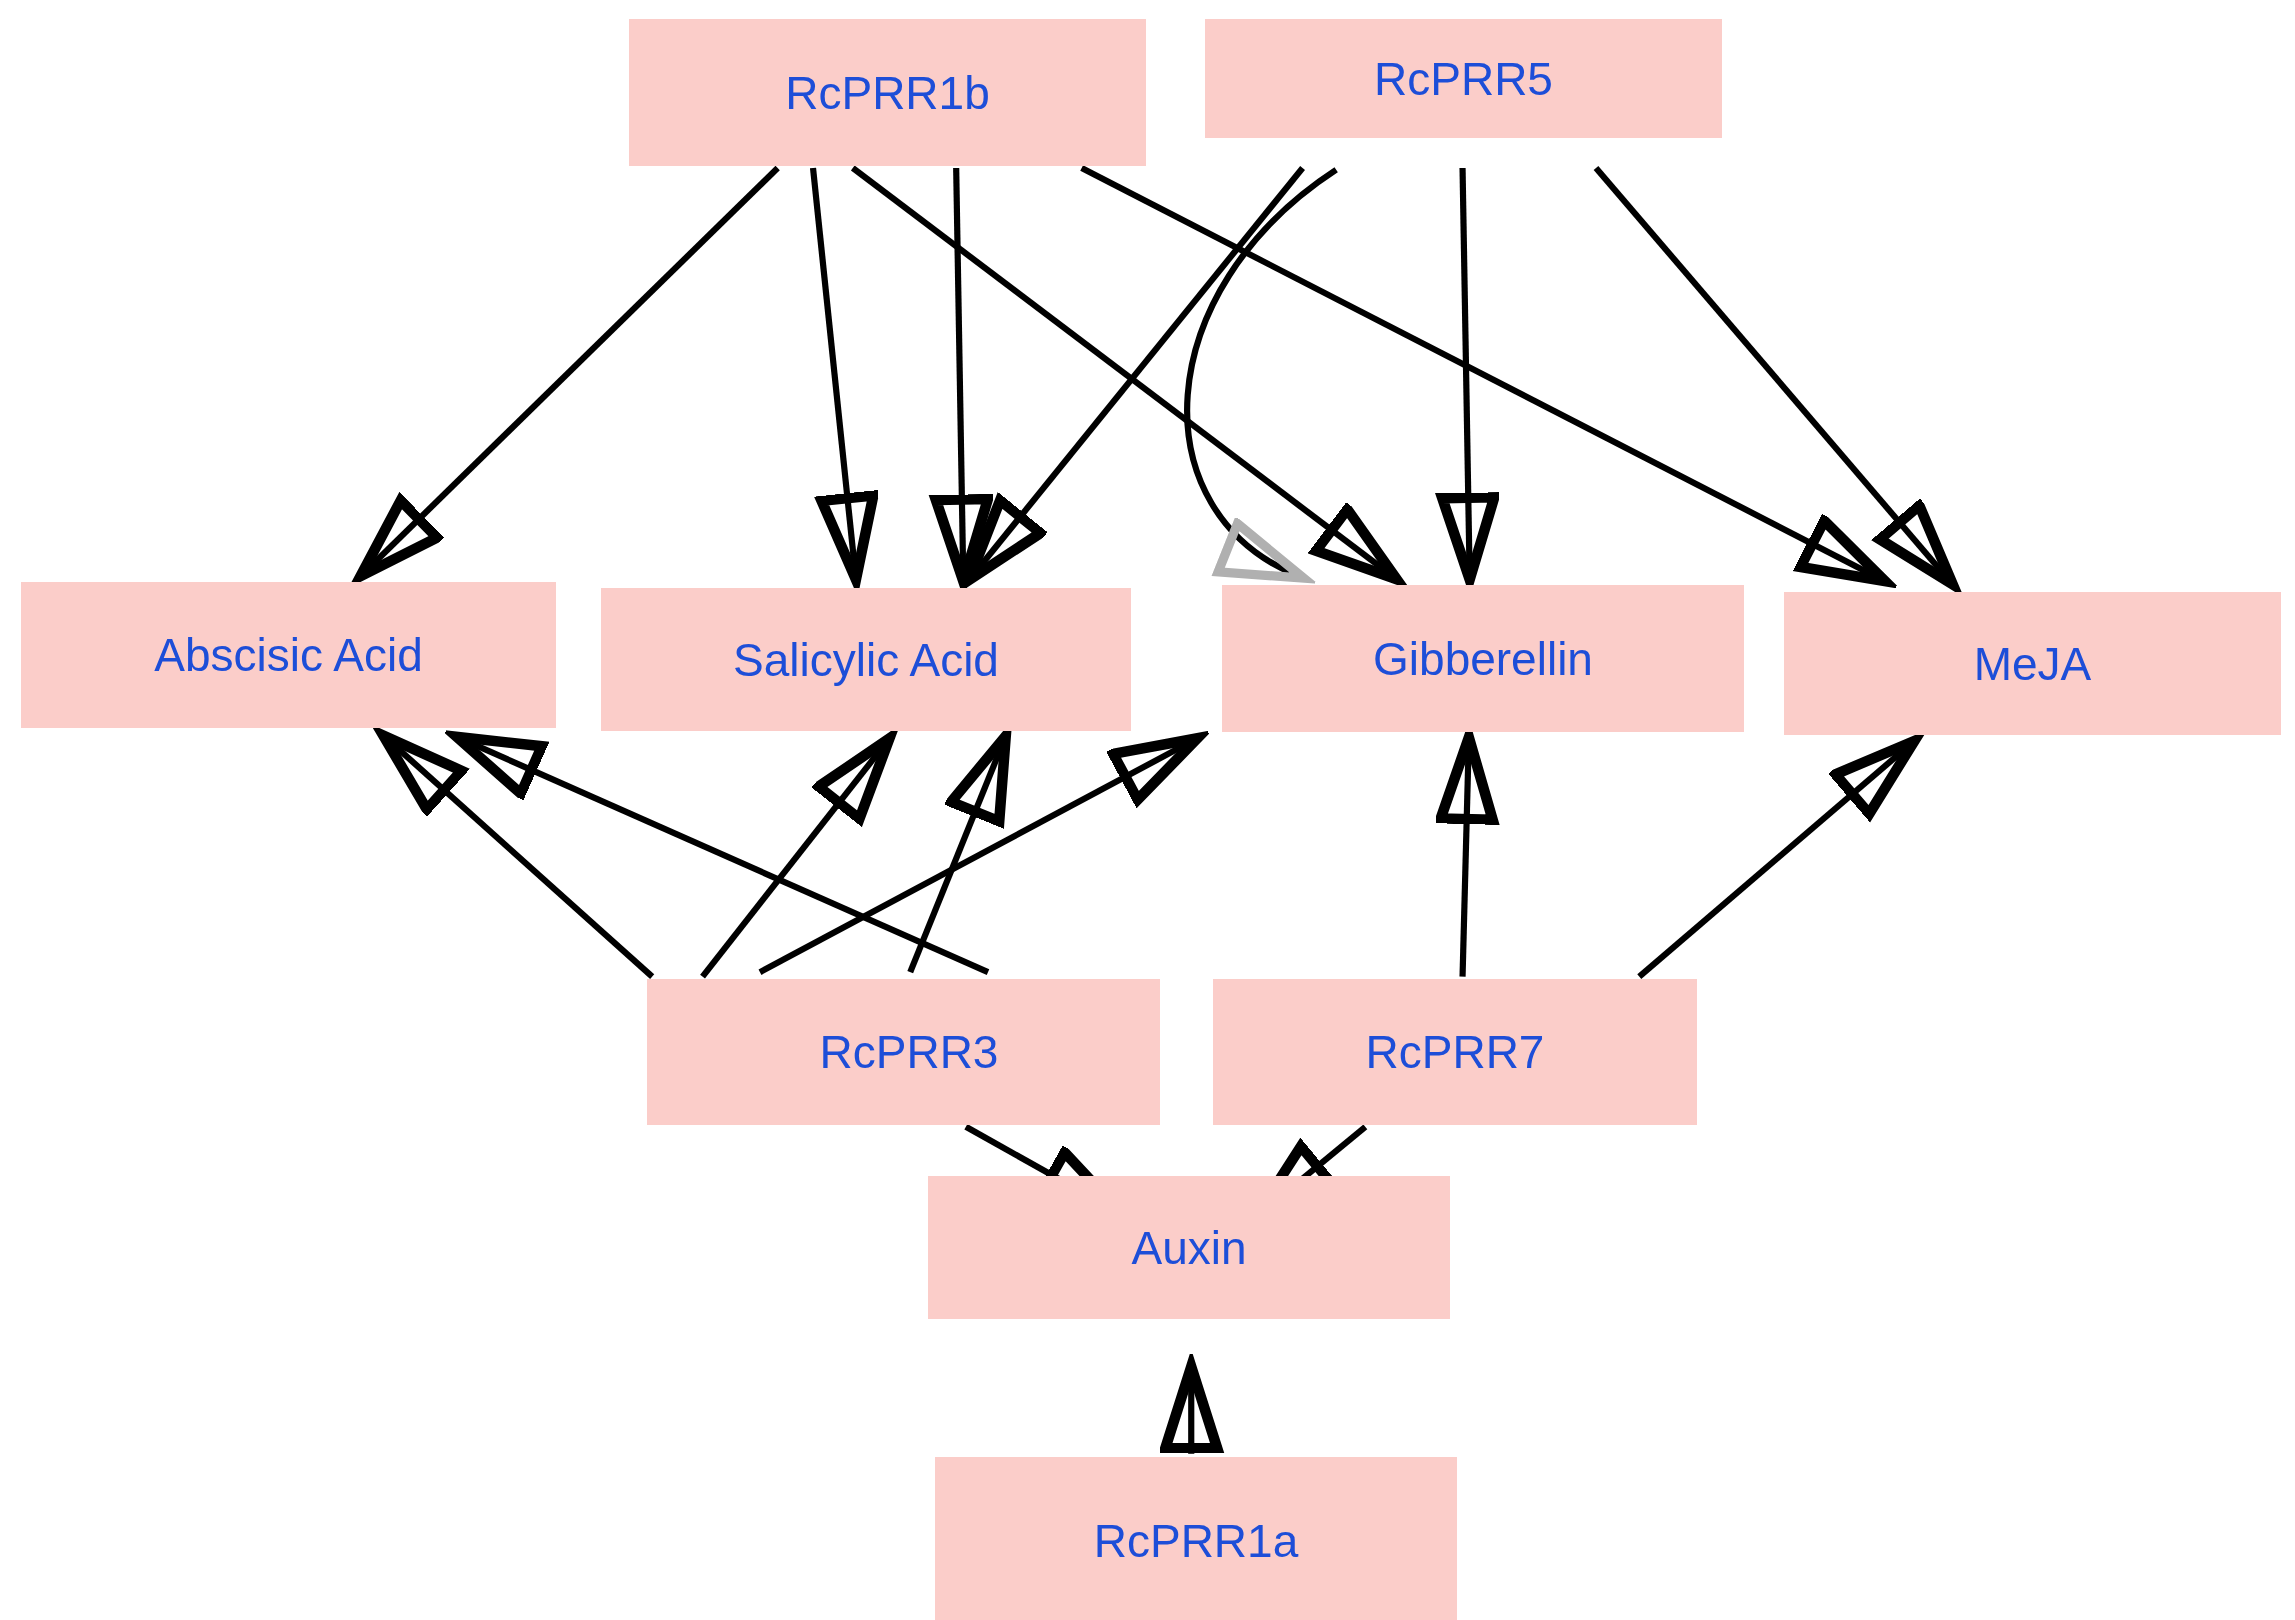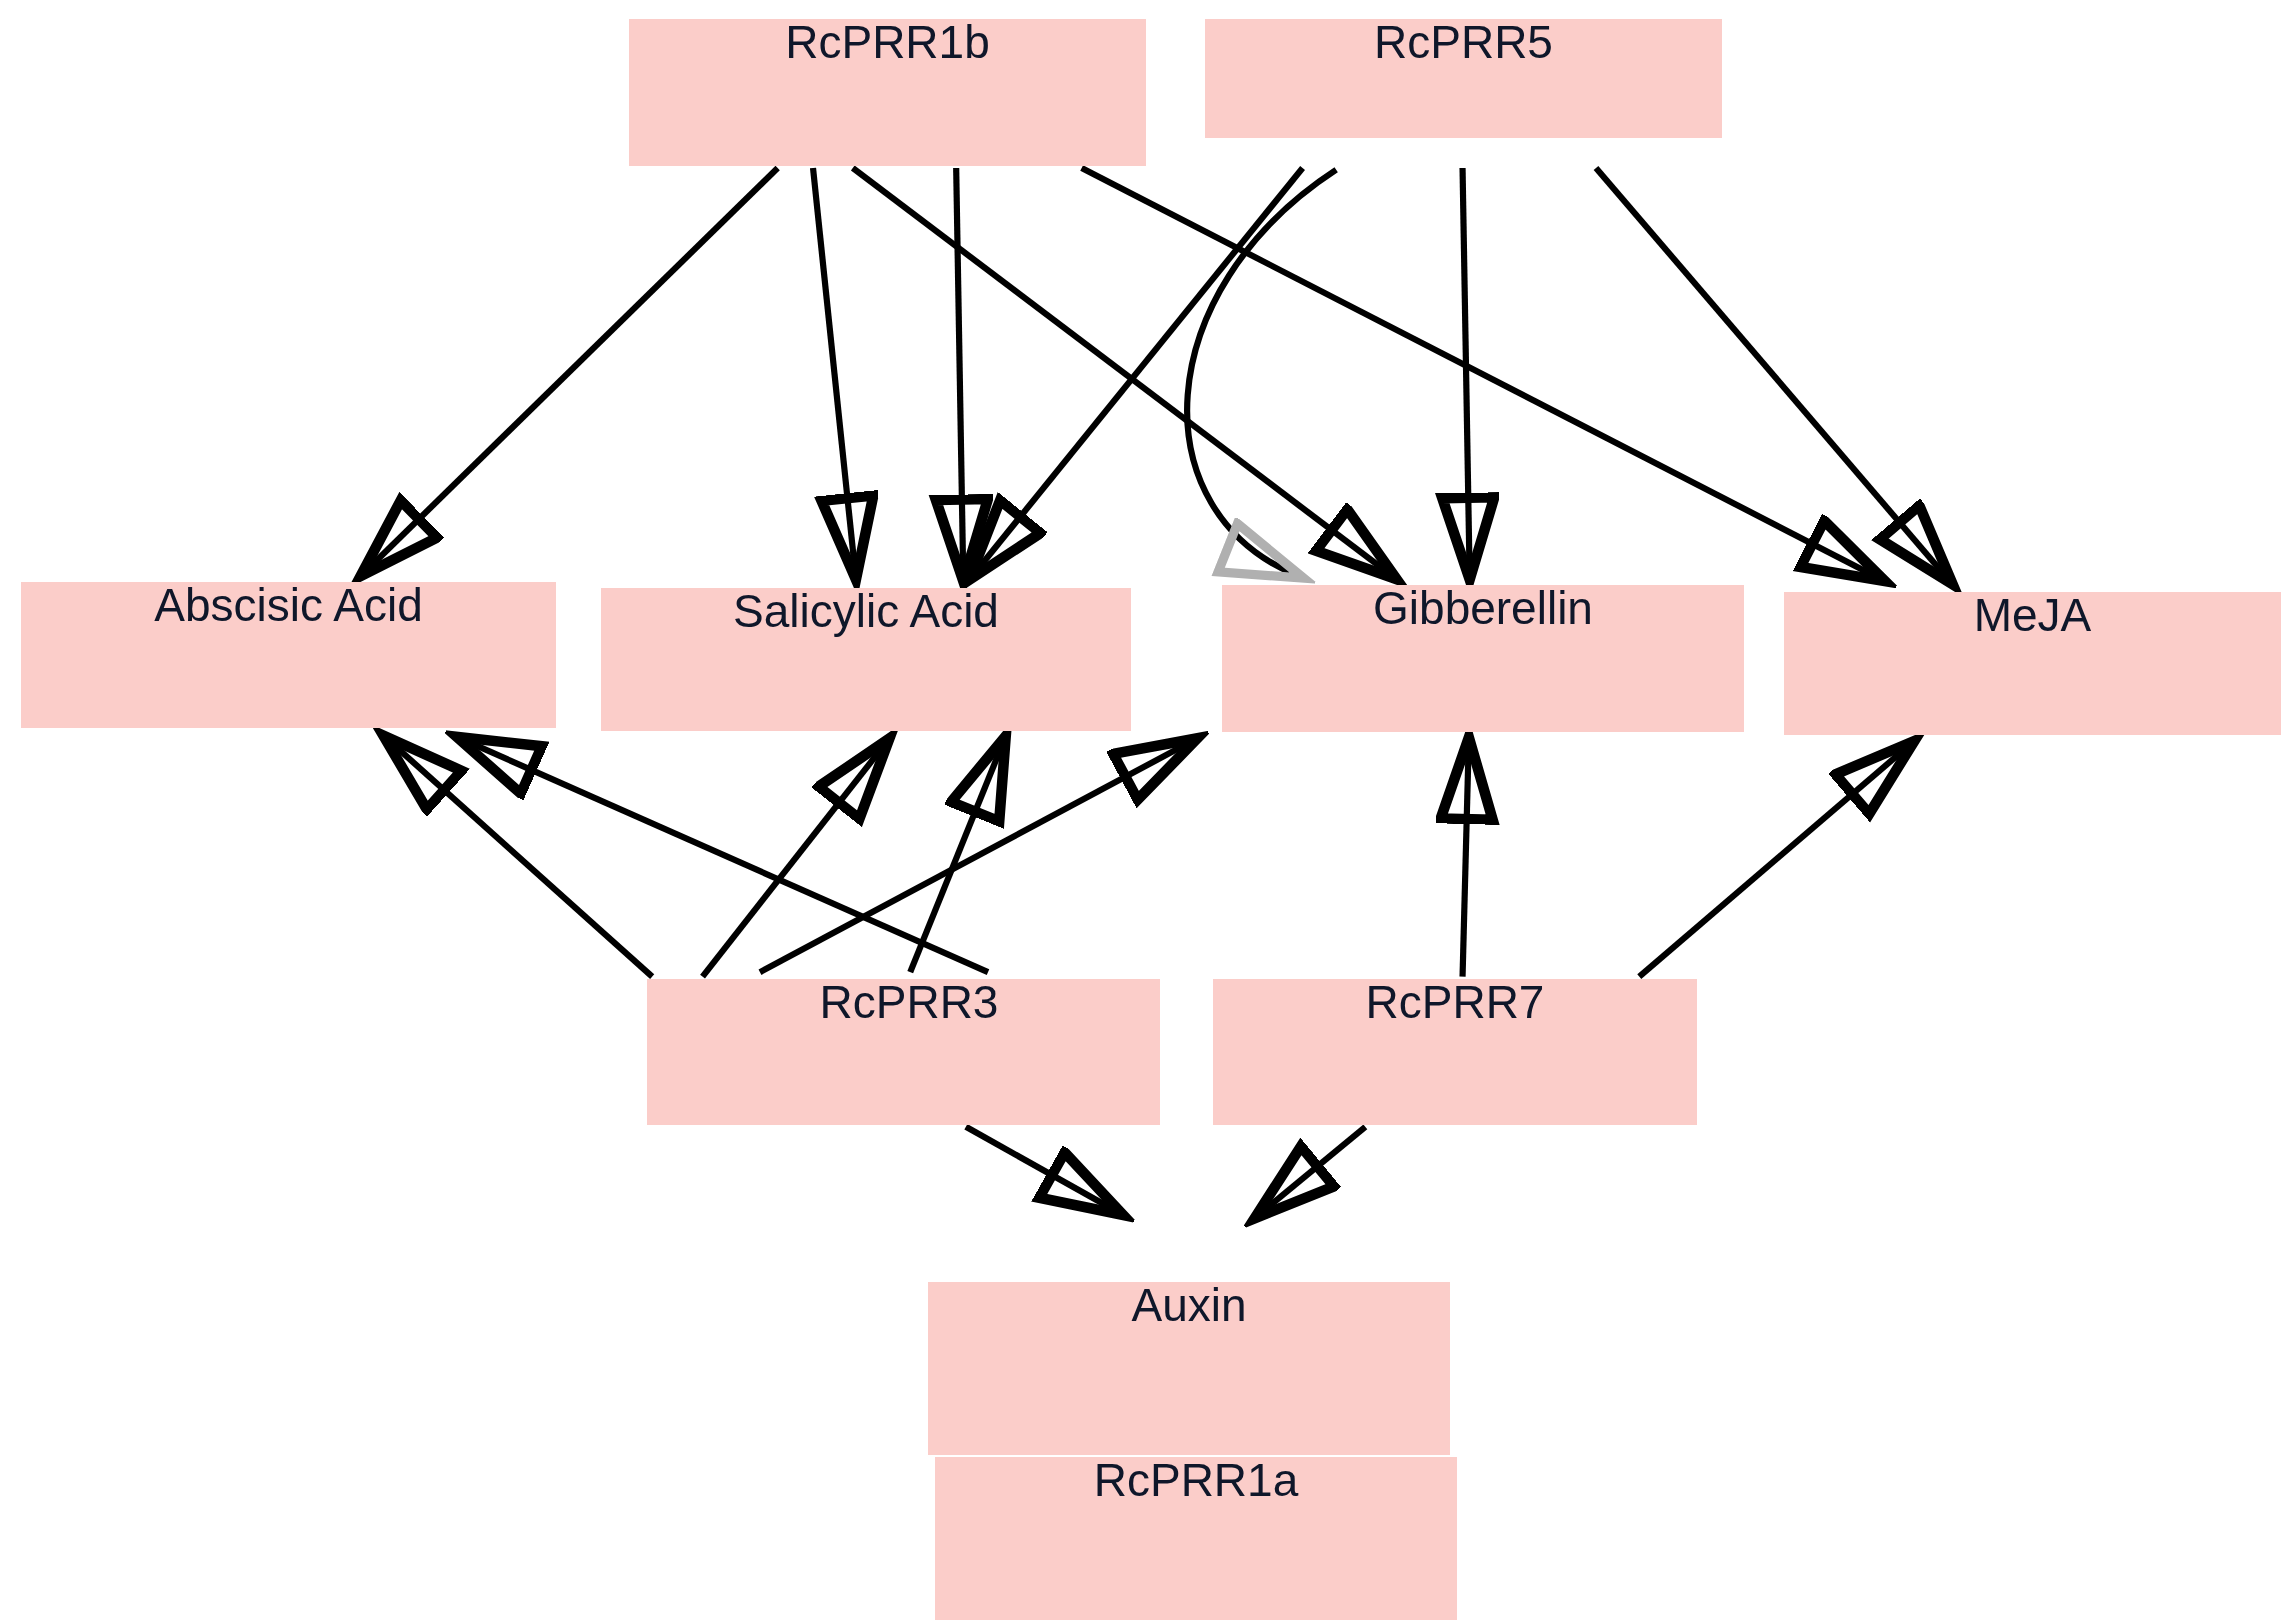--- a/index.html
+++ b/index.html
@@ -13,23 +13,24 @@
     width: 2295px;
     height: 1620px;
     background: #ffffff;
     overflow: hidden;
     font-family: "Liberation Sans", sans-serif;
   }
   .node {
     position: absolute;
     background: #fbcdc9;
     display: flex;
+    align-items: center;
     justify-content: center;
     box-sizing: border-box;
-    color: #0f172a;
+    color: #1d4ed8;
     font-size: 46px;
     font-family: "Liberation Sans", sans-serif;
     line-height: 1;
     z-index: 3;
   }
   .node .node-label {
     pointer-events: none;
     white-space: nowrap;
   }
   svg#edges {
@@ -98,21 +99,21 @@
   </div>
   <div class="node" style="left: 1222px; top: 585px; width: 522px; height: 147px; background: rgb(251, 205, 201);">
     <span class="node-label">Gibberellin</span>
   </div>
   <div class="node" style="left: 647px; top: 979px; width: 513px; height: 146px; background: rgb(251, 205, 201); padding-left: 11px;">
     <span class="node-label">RcPRR3</span>
   </div>
   <div class="node" style="left: 1213px; top: 979px; width: 484px; height: 146px; background: rgb(251, 205, 201);">
     <span class="node-label">RcPRR7</span>
   </div>
-  <div class="node" style="left: 928px; top: 1282px; width: 522px; height: 173px; background: rgb(251, 205, 201);">
+  <div class="node" style="left: 928px; top: 1176px; width: 522px; height: 143px; background: rgb(251, 205, 201);">
     <span class="node-label">Auxin</span>
   </div>
   <div class="node" style="left: 935px; top: 1457px; width: 522px; height: 167px; background: rgb(251, 205, 201);">
     <span class="node-label">RcPRR1a</span>
   </div>
 
 </div>
 
 
 </body></html>

